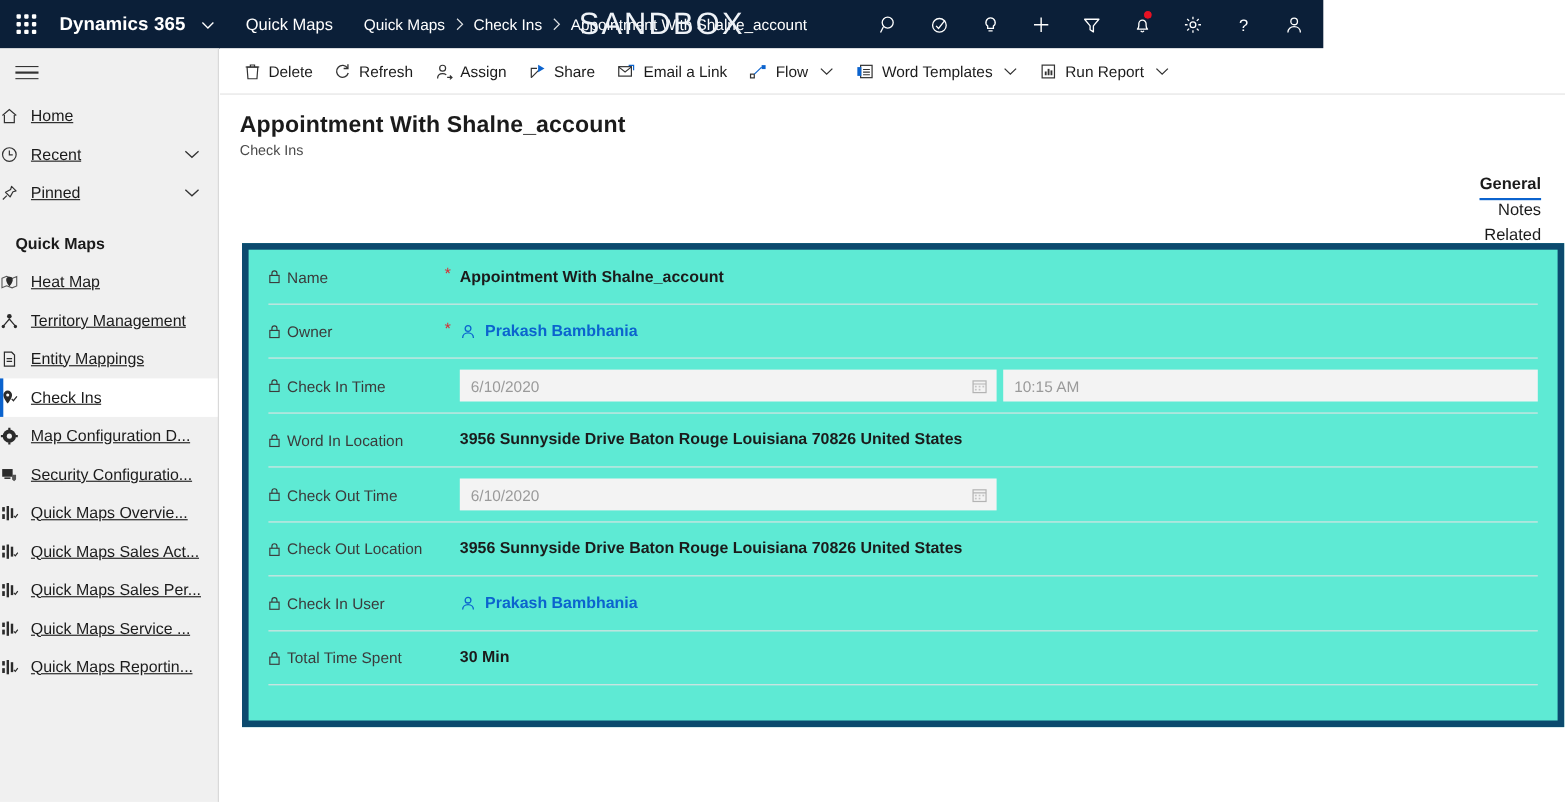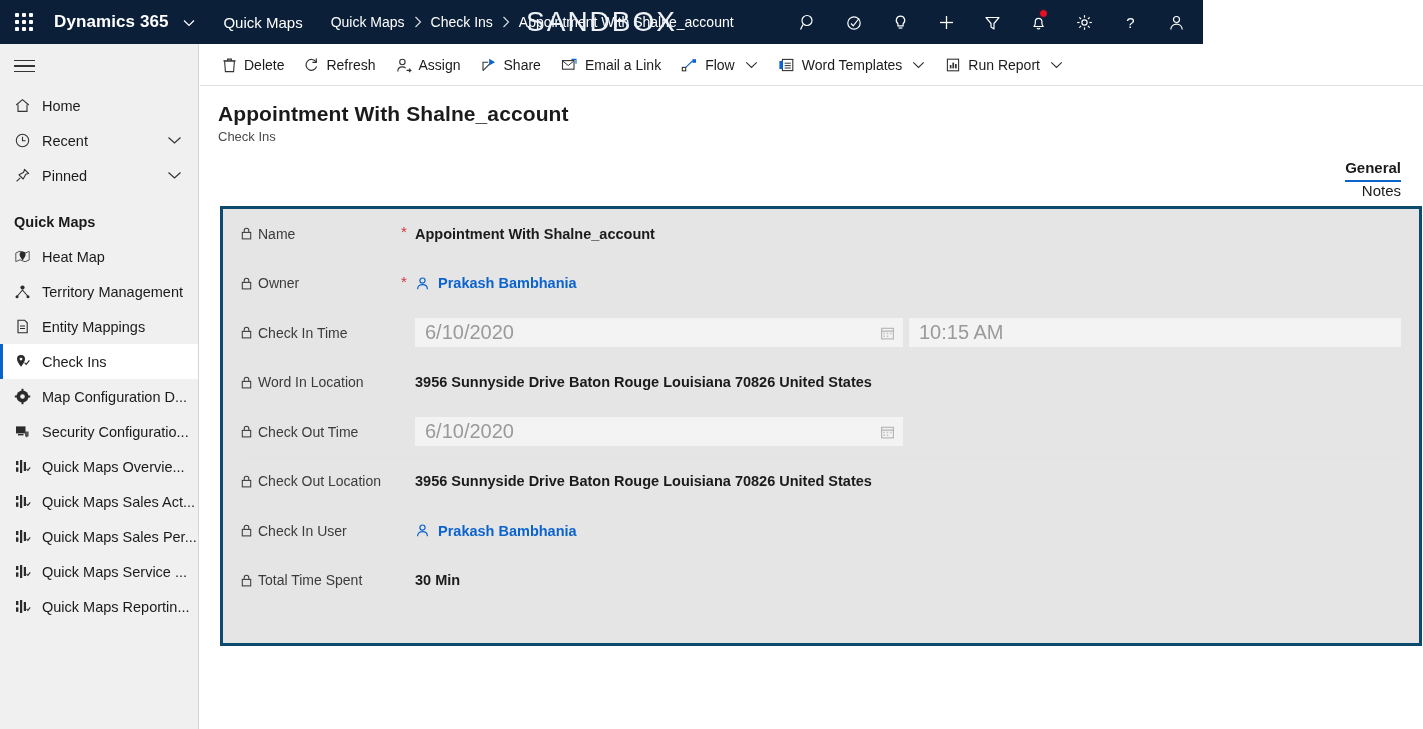--- a/index.html
+++ b/index.html
@@ -41,22 +41,22 @@
   
   #sidebar {
     position: absolute; top: 44px; left: 0; width: 199px; height: 685px;
     background: #f0f0f0; border-right: 1px solid #d6d6d6;
     overflow: hidden;
   }
   #hamburger { height: 44px; display: flex; align-items: center; padding-left: 14px; cursor: pointer; }
   .ham-lines { width: 21px; }
   .ham-lines i { display: block; height: 1.5px; background: #333; margin: 4px 0; }
   .nav-item {
-    height: 35px; display: flex; align-items: center; padding-left: 14px;
-    font-size: 14.5px; color: #1b1b1b; cursor: pointer; position: relative;
+    height: 35px; display: flex; align-items: center; 
+    font-size: 14.5px; color: #1b1b1b; cursor: pointer; position: relative; text-decoration: underline;
   }
   .nav-item.selected { background: #ffffff; }
   .nav-item.selected::before {
     content: ""; position: absolute; left: 0; top: 0; bottom: 0; width: 3px; background: #0b63ce;
   }
   .nav-ico { width: 28px; display: flex; align-items: center; justify-content: flex-start; flex: 0 0 28px; }
   .nav-label { white-space: nowrap; overflow: hidden; text-overflow: ellipsis; }
   .nav-chev { margin-left: auto; margin-right: 16px; display: flex; align-items: center; }
   .group-title {
     font-size: 14.5px; font-weight: bold; color: #1b1b1b;
@@ -85,43 +85,43 @@
   .tab {
     font-size: 15px; color: #1b1b1b; margin-right: 22px; padding-bottom: 6px;
     cursor: pointer; position: relative; white-space: nowrap;
   }
   .tab.active { font-weight: bold; }
   .tab.active::after {
     content: ""; position: absolute; left: 0; right: 0; bottom: 0; height: 2.5px; background: #0b63ce;
   }
 
   #card {
-    position: absolute; left: 20px; top: 162px; width: 1202px; height: 440px;
-    border: 3px solid #0c4a6e; background: #e5e5e5;
+    position: absolute; left: 20px; top: 177px; width: 1202px; height: 440px;
+    border: 6px solid #0c4a6e; background: #5eead4;
   }
   .frow { display: flex; align-items: flex-start; position: relative; height: 49.5px; }
   .frow .divider {
     position: absolute; left: 18px; right: 18px; bottom: 0; height: 1px; background: #e3e3e3;
   }
   .flabel {
     flex: 0 0 170px; display: flex; align-items: center; height: 49.5px;
     padding-left: 18px; font-size: 14px; color: #3b3b3b; white-space: nowrap;
   }
   .lock { margin-right: 6px; display: flex; align-items: center; }
   .req { flex: 0 0 22px; display: flex; align-items: flex-start; justify-content: center; padding-top: 15px; color: #d13438; font-size: 15px; line-height: 1; }
   .fval {
     flex: 1; display: flex; align-items: center; height: 49.5px;
     font-size: 14.5px; font-weight: bold; color: #1b1b1b;
   }
   .fval.link { color: #0b63ce; }
   .fval .pico { margin-right: 8px; display: flex; align-items: center; }
   .dtwrap { flex: 1; display: flex; align-items: center; height: 49.5px; gap: 6px; padding-right: 18px; }
   .dtfield {
     background: #f3f3f3; height: 29px; display: flex; align-items: center;
-    font-size: 20px; color: #9a9a9a; padding: 0 10px; position: relative; text-align: right;
+    font-size: 14px; color: #9a9a9a; padding: 0 10px; position: relative; text-align: right;
   }
   .dtfield.date { flex: 0 0 488px; }
   .dtfield.time { flex: 1; }
   .cal-ico { position: absolute; right: 8px; top: 50%; transform: translateY(-50%); display: flex; }
 </style>
 </head>
 <body>
 
 <div id="topbar">
   <div class="waffle">

